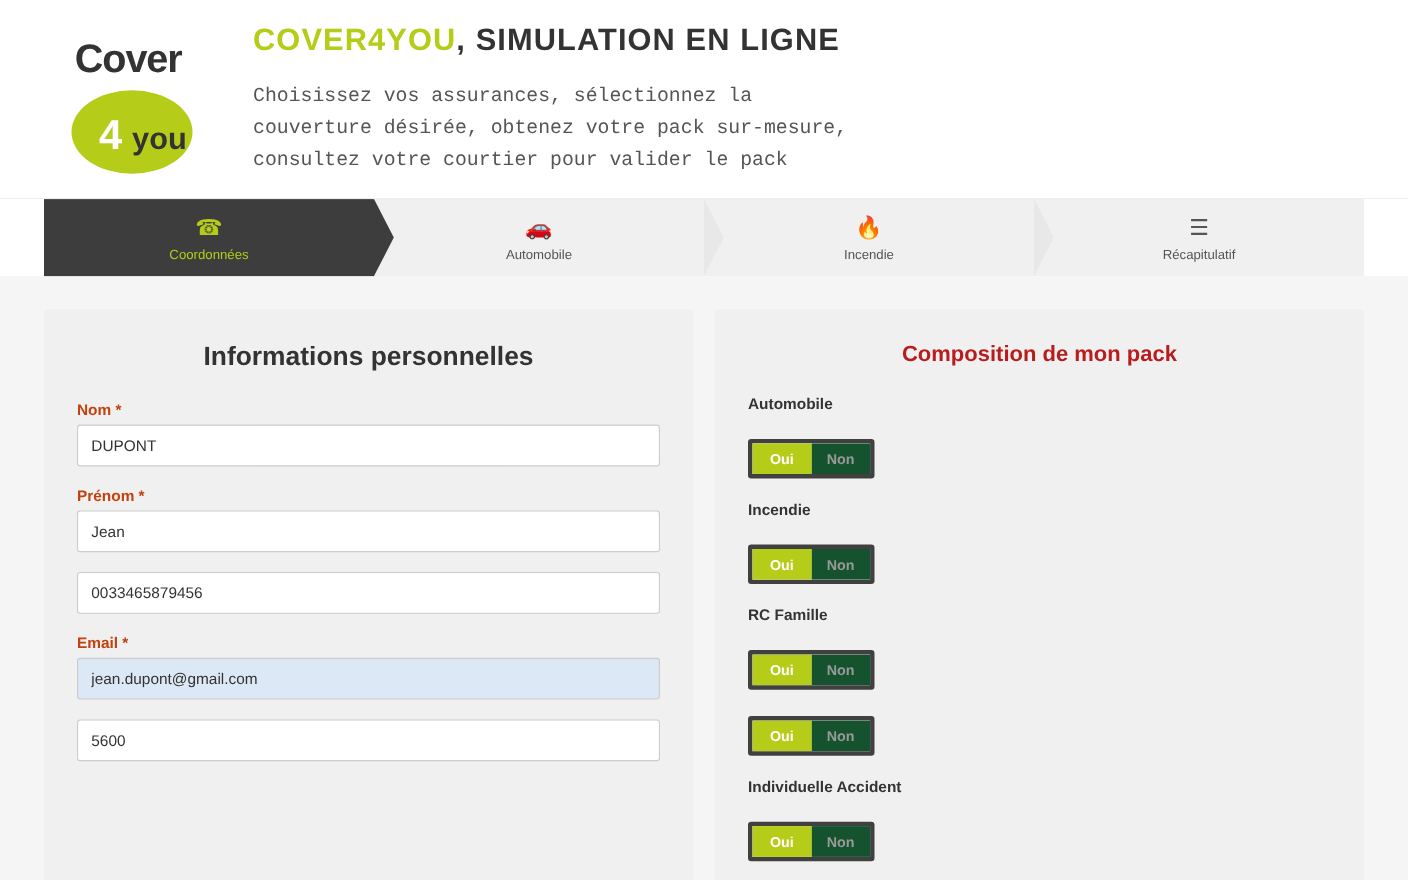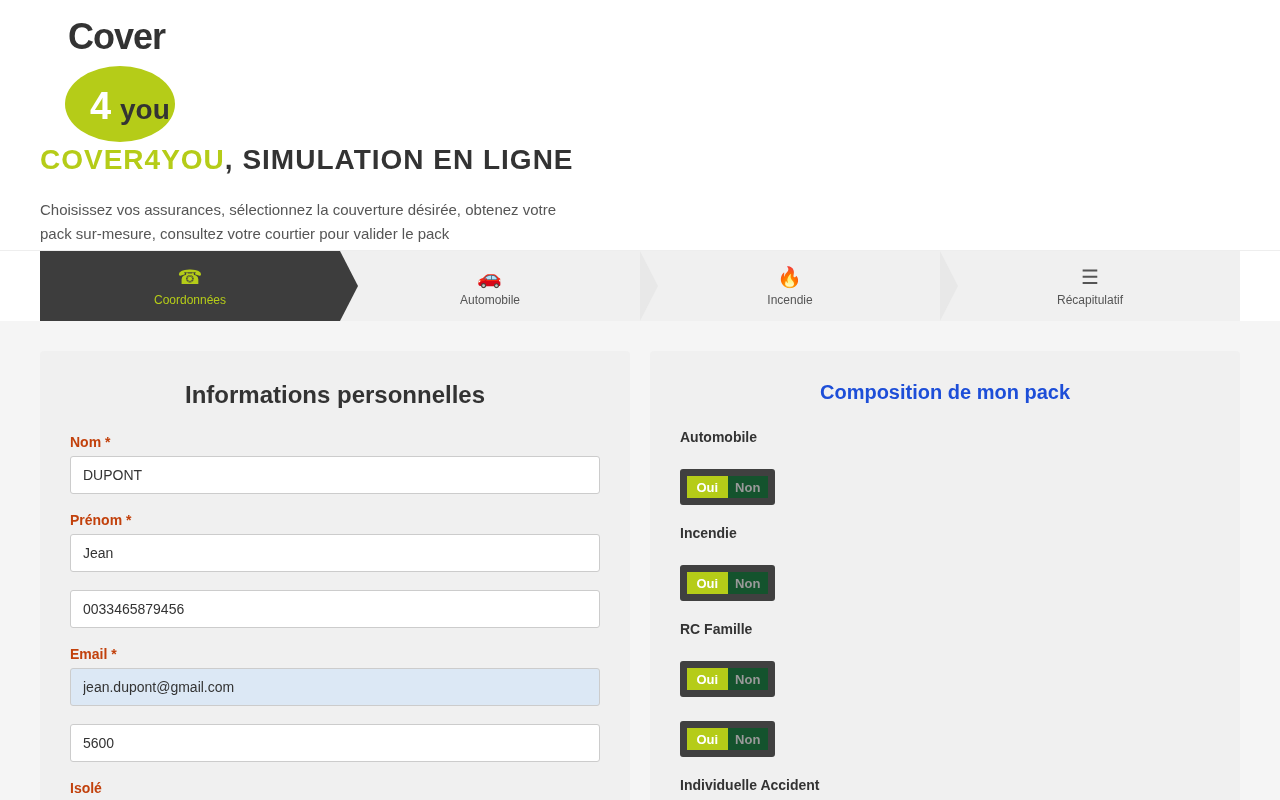--- a/index.html
+++ b/index.html
@@ -6,25 +6,24 @@
     body {
       font-family: Arial, sans-serif;
       background: #fff;
       color: #333;
       font-size: 14px;
     }
 
     
     .header {
       display: flex;
-      align-items: flex-start;
-      padding: 4px 40px;
+      align-items: center;
+      padding: 20px 40px;
       background: #fff;
       border-bottom: 1px solid #eee;
-      flex-direction: column;
     }
     .logo-container {
       width: 160px;
       height: 140px;
       margin-right: 30px;
       flex-shrink: 0;
     }
     .logo-svg {
       width: 160px;
       height: 140px;
@@ -33,24 +32,25 @@
       font-size: 28px;
       font-weight: 700;
       letter-spacing: 1px;
       color: #333;
     }
     .header-text h1 span.brand {
       color: #b5cc18;
     }
     .header-text p {
       margin-top: 22px;
-      font-size: 15px;
+      font-size: 18px;
       color: #555;
       line-height: 1.6;
       max-width: 550px;
+      font-family: Liberation Mono, monospace;
     }
 
     
     .stepper {
       display: flex;
       margin: 0 40px;
       height: 70px;
       background: #f0f0f0;
     }
     .step {
@@ -158,36 +158,36 @@
       flex: 1;
       background: #f0f0f0;
       border-radius: 4px;
       padding: 30px 30px;
     }
     .right-panel h2 {
       font-size: 20px;
       font-weight: bold;
       text-align: center;
       margin-bottom: 25px;
-      color: #1d4ed8;
+      color: #b91c1c;
     }
     .pack-item {
       margin-bottom: 20px;
     }
     .pack-item-label {
       font-size: 14px;
       font-weight: bold;
       color: #333;
       margin-bottom: 8px;
     }
     .toggle-group {
       display: flex;
-      width: 95px;
+      width: 115px;
       height: 36px;
-      border: 7px solid #404040;
+      border: 4px solid #404040;
       border-radius: 3px;
       overflow: hidden;
       margin-top: 24px;
     }
     .toggle-btn {
       flex: 1;
       display: flex;
       align-items: center;
       justify-content: center;
       font-size: 13px;
@@ -269,23 +269,20 @@
 
     <div class="form-group">
       <label>Email *</label>
       <input type="email" class="email-input" value="jean.dupont@gmail.com" style="">
     </div>
 
     <div class="form-group">
       <input type="text" class="codepostal-input" value="5600" style="">
     </div>
 
-    <div class="form-group">
-      <label>Isolé</label>
-    </div>
   </div>
 
   <div class="right-panel">
     <h2>Composition de mon pack</h2>
 
     <div class="pack-item">
       <div class="pack-item-label">Automobile</div>
       <div class="toggle-group">
         <button class="toggle-btn active">Oui</button>
         <button class="toggle-btn inactive">Non</button>

